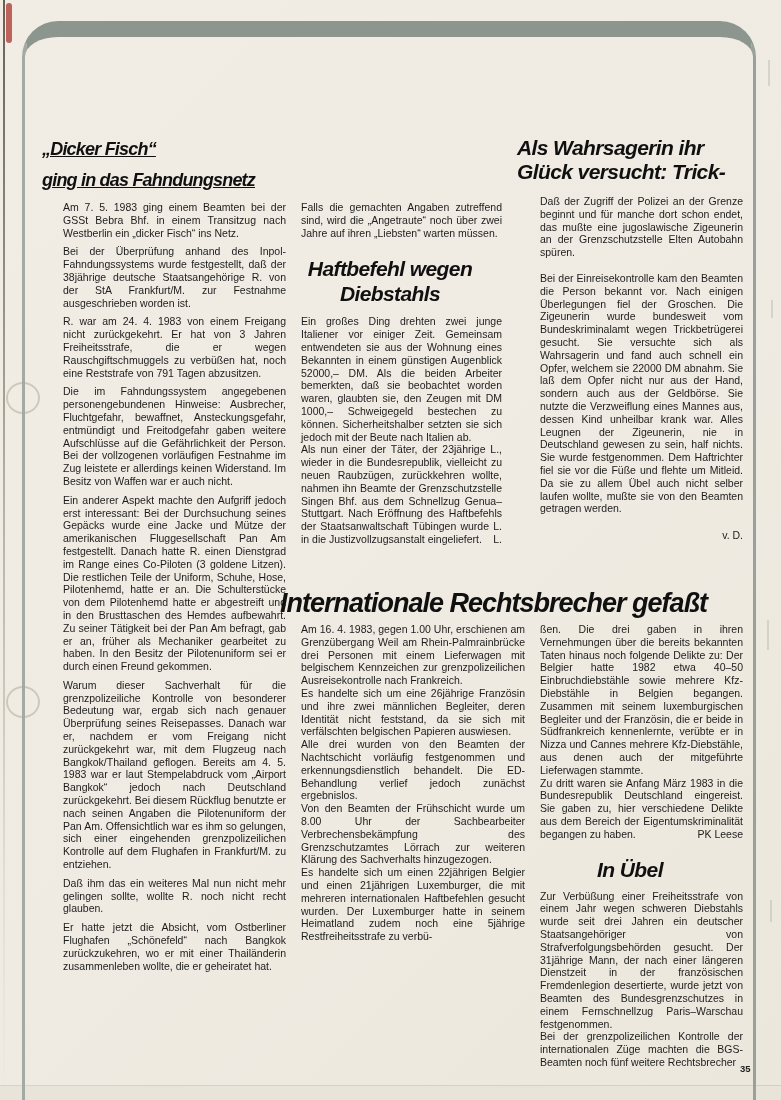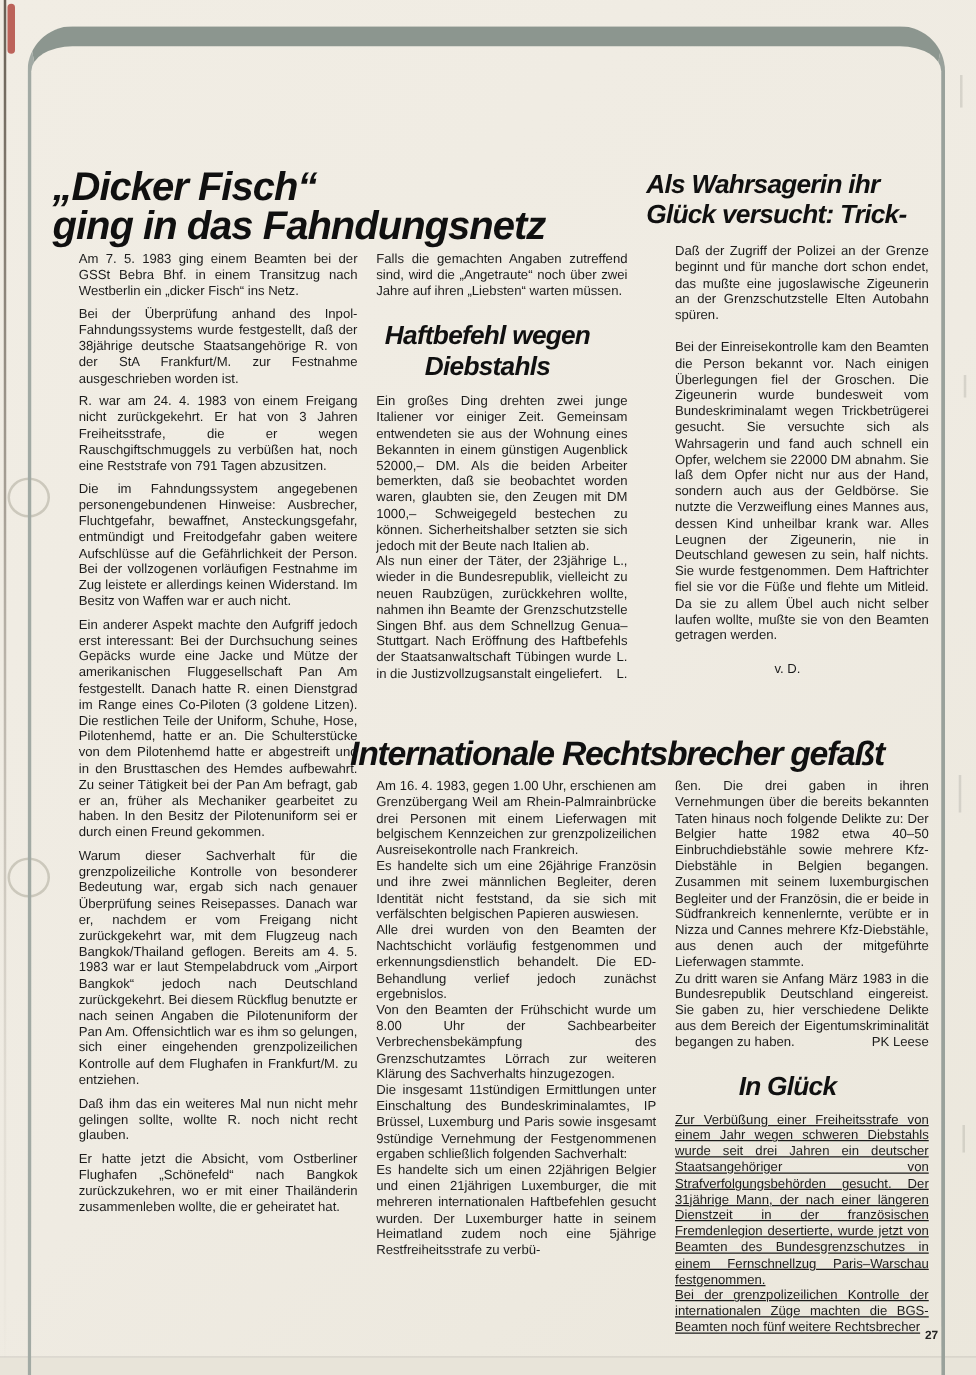--- a/index.html
+++ b/index.html
@@ -42,31 +42,31 @@
     border-top:16px solid #8c968f;
     border-left:3px solid #a2aaa4;
     border-right:3px solid #99a19b;
     border-radius:36px 36px 0 0;
     box-sizing:border-box;
     pointer-events:none;
   }
   
   .headline{font-weight:bold;font-style:italic;color:#101010;}
   .hl-line{white-space:nowrap;}
-  .h-xl{font-size:32px;line-height:31px;letter-spacing:-0.8px;}
+  .h-xl{font-size:18px;line-height:31px;letter-spacing:-0.8px;text-decoration:underline;}
   .h-big{font-size:27px;line-height:30px;letter-spacing:-1px;white-space:nowrap;}
   .h-col{font-size:21px;line-height:25px;letter-spacing:-0.6px;text-align:center;}
   .h-col3{font-size:21px;line-height:24px;letter-spacing:-0.6px;}
   .bodytext{font-size:10.5px;line-height:12.8px;color:#1c1c1c;text-align:justify;margin-left:23px;}
   .bodytext p{margin:0 0 6px 0;}
   .bodytext.tight p{margin:0;}
   .bodytext.wide-gap p{margin:0 0 13px 0;}
   .bodytext p:last-child{margin-bottom:0;}
   .sig-inline{float:right;padding-left:8px;}
-  .sig-line{text-align:center;margin-top:14px;font-size:10.5px;color:#1c1c1c;}
+  .sig-line{text-align:right;margin-top:14px;font-size:10.5px;color:#1c1c1c;}
   .abs{position:absolute;}
   .pagenum{font-size:9.5px;font-weight:bold;color:#222;}
 </style>
 </head>
 <body>
 
 <div class="page">
 
   <div class="binding-line"></div>
   <div class="red-mark"></div>
@@ -125,36 +125,35 @@
     <div class="sig-line">v. D.</div>
   </div>
 
   <div class="abs headline h-big" style="left:280px;top:588px;">Internationale Rechtsbrecher gefaßt</div>
 
   <div class="abs bodytext tight" style="left:278px;top:623px;width:224px;">
     <p>Am 16. 4. 1983, gegen 1.00 Uhr, erschienen am Grenzübergang Weil am Rhein-Palmrainbrücke drei Personen mit einem Lieferwagen mit belgischem Kennzeichen zur grenzpolizeilichen Ausreisekontrolle nach Frankreich.</p>
     <p>Es handelte sich um eine 26jährige Französin und ihre zwei männlichen Begleiter, deren Identität nicht feststand, da sie sich mit verfälschten belgischen Papieren auswiesen.</p>
     <p>Alle drei wurden von den Beamten der Nachtschicht vorläufig festgenommen und erkennungsdienstlich behandelt. Die ED-Behandlung verlief jedoch zunächst ergebnislos.</p>
     <p>Von den Beamten der Frühschicht wurde um 8.00 Uhr der Sachbearbeiter Verbrechensbekämpfung des Grenzschutzamtes Lörrach zur weiteren Klärung des Sachverhalts hinzugezogen.</p>
-    <p>Die insgesamt 11stündigen Ermittlungen unter Einschaltung des Bundeskriminalamtes, IP Brüssel, Luxemburg und Paris sowie insgesamt 9stündige Vernehmung der Festgenommenen ergaben schließlich folgenden Sachverhalt:</p>
     <p>Es handelte sich um einen 22jährigen Belgier und einen 21jährigen Luxemburger, die mit mehreren internationalen Haftbefehlen gesucht wurden. Der Luxemburger hatte in seinem Heimatland zudem noch eine 5jährige Restfreiheitsstrafe zu verbü-</p>
   </div>
 
   <div class="abs" style="left:517px;top:623px;width:226px;">
     <div class="bodytext tight">
       <p>ßen. Die drei gaben in ihren Vernehmungen über die bereits bekannten Taten hinaus noch folgende Delikte zu: Der Belgier hatte 1982 etwa 40–50 Einbruchdiebstähle sowie mehrere Kfz-Diebstähle in Belgien begangen. Zusammen mit seinem luxemburgischen Begleiter und der Französin, die er beide in Südfrankreich kennenlernte, verübte er in Nizza und Cannes mehrere Kfz-Diebstähle, aus denen auch der mitgeführte Lieferwagen stammte.</p>
       <p>
         <span>Zu dritt waren sie Anfang März 1983 in die Bundesrepublik Deutschland eingereist. Sie gaben zu, hier verschiedene Delikte aus dem Bereich der Eigentumskriminalität begangen zu haben.</span>
         <span class="sig-inline">PK Leese</span>
       </p>
     </div>
     <div class="headline h-col" style="margin-top:16px;">
-      <div class="hl-line">In Glück</div>
+      <div class="hl-line">In Übel</div>
     </div>
-    <div class="bodytext tight" style="margin-top:8px;text-decoration:underline;">
+    <div class="bodytext tight" style="margin-top:8px;">
       <p>Zur Verbüßung einer Freiheitsstrafe von einem Jahr wegen schweren Diebstahls wurde seit drei Jahren ein deutscher Staatsangehöriger von Strafverfolgungsbehörden gesucht. Der 31jährige Mann, der nach einer längeren Dienstzeit in der französischen Fremdenlegion desertierte, wurde jetzt von Beamten des Bundesgrenzschutzes in einem Fernschnellzug Paris–Warschau festgenommen.</p>
       <p>Bei der grenzpolizeilichen Kontrolle der internationalen Züge machten die BGS-Beamten noch fünf weitere Rechtsbrecher</p>
     </div>
   </div>
 
-  <div class="abs pagenum" style="left:740px;top:1063px;">27</div>
+  <div class="abs pagenum" style="left:740px;top:1063px;">35</div>
 
 </div>
 
 </body></html>

